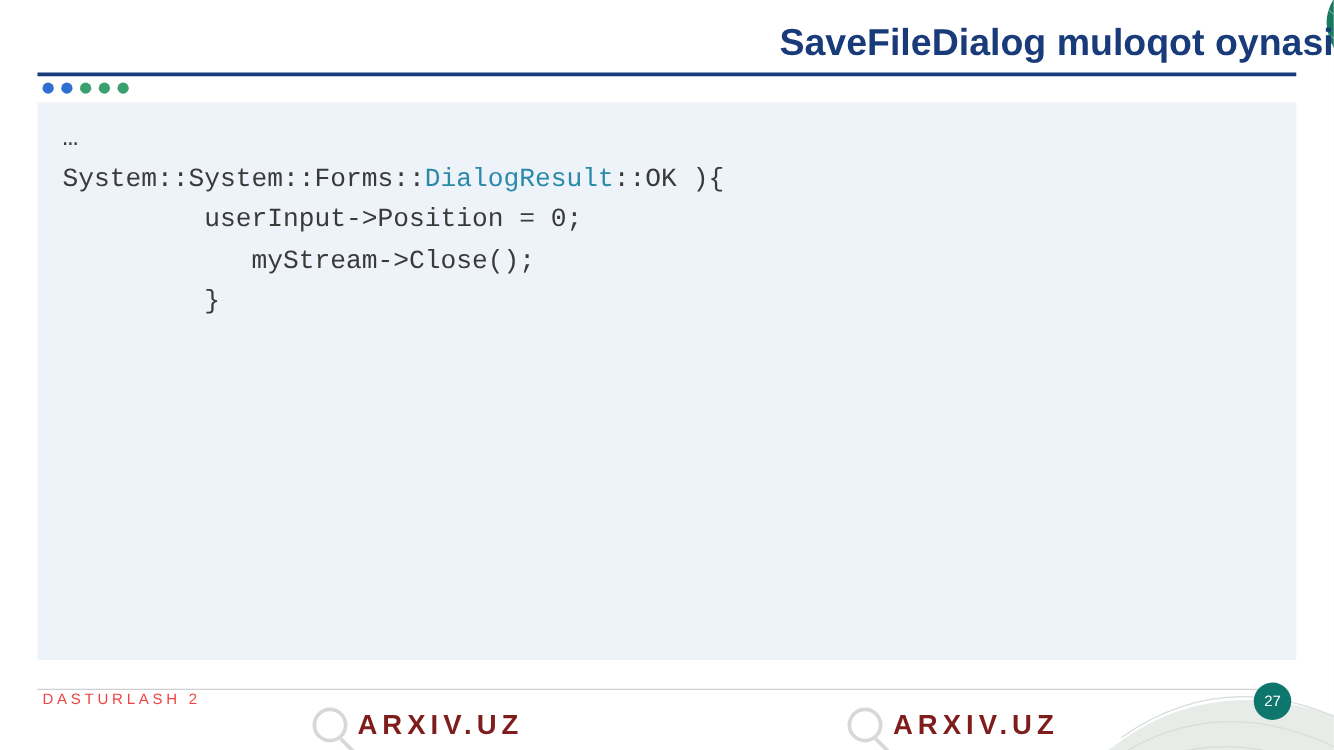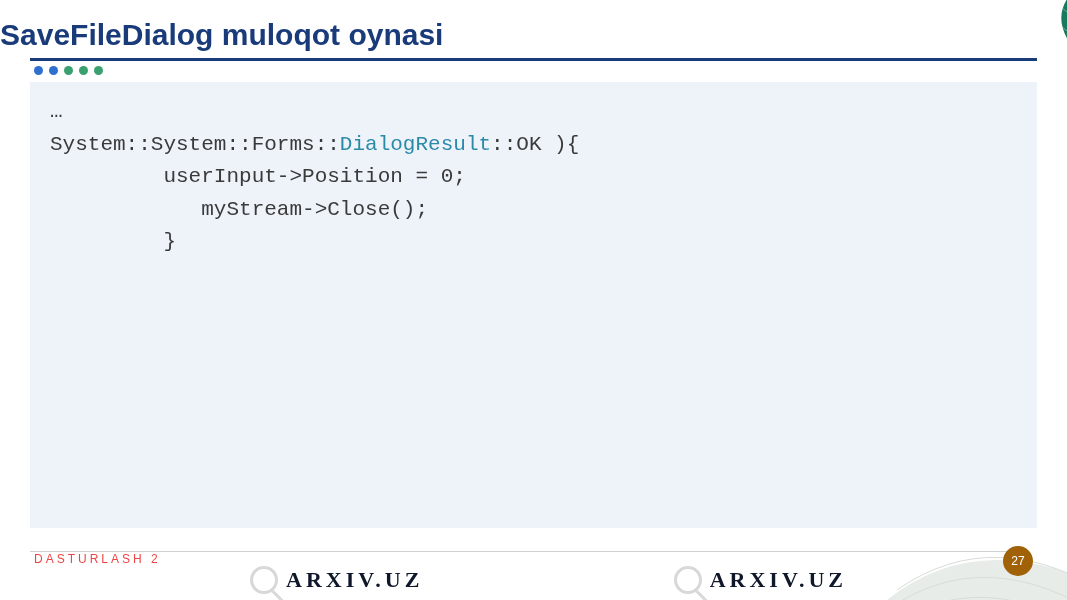--- a/index.html
+++ b/index.html
@@ -25,21 +25,21 @@
     right: -60px;
     width: 260px;
     height: 220px;
     pointer-events: none;
   }
   .title {
     position: absolute;
     top: 18px;
     left: 0;
     width: 100%;
-    text-align: left;
+    text-align: right;
     font-size: 30px;
     font-weight: bold;
     color: #1a3b7a;
   }
   .title-underline {
     position: absolute;
     top: 58px;
     left: 30px;
     right: 30px;
     border-top: 2px solid #1a3b7a;
@@ -90,40 +90,39 @@
     height: 1px;
     background: #d0d0d0;
   }
   .page-badge {
     position: absolute;
     bottom: 24px;
     right: 34px;
     width: 30px;
     height: 30px;
     border-radius: 50%;
-    background: #a16207;
+    background: #0f766e;
     color: #ffffff;
     font-size: 12px;
     display: flex;
     align-items: center;
     justify-content: center;
     z-index: 5;
   }
   .watermark {
     position: absolute;
-    color: #0f172a;
+    color: #7f1d1d;
     font-size: 22px;
     font-weight: bold;
     letter-spacing: 4px;
     display: flex;
     align-items: center;
     gap: 8px;
     pointer-events: none;
     z-index: 0;
-    font-family: Liberation Serif, serif;
   }
   .watermark .mag {
     width: 28px;
     height: 28px;
     border: 3px solid #d8d8d8;
     border-radius: 50%;
     position: relative;
   }
   .watermark .mag::after {
     content: "";

